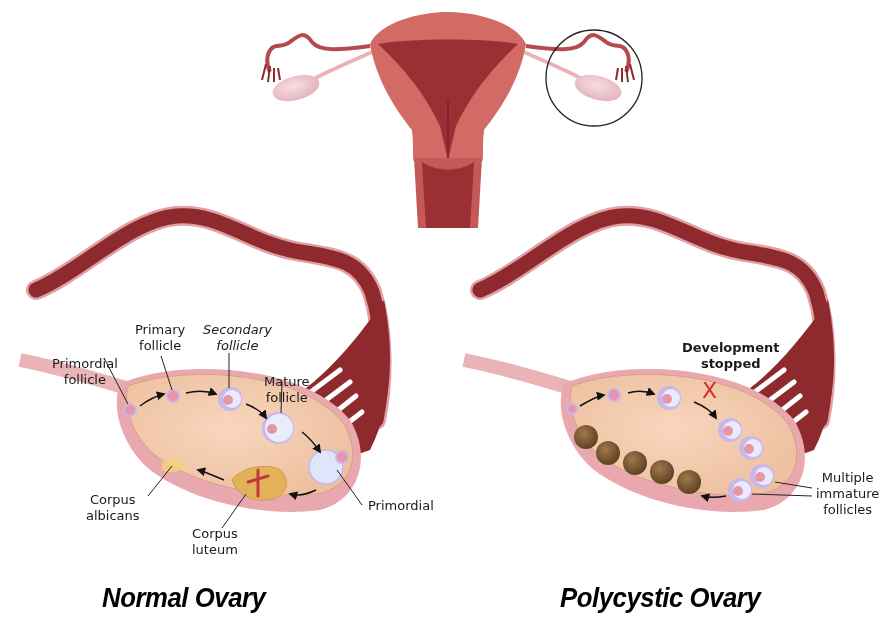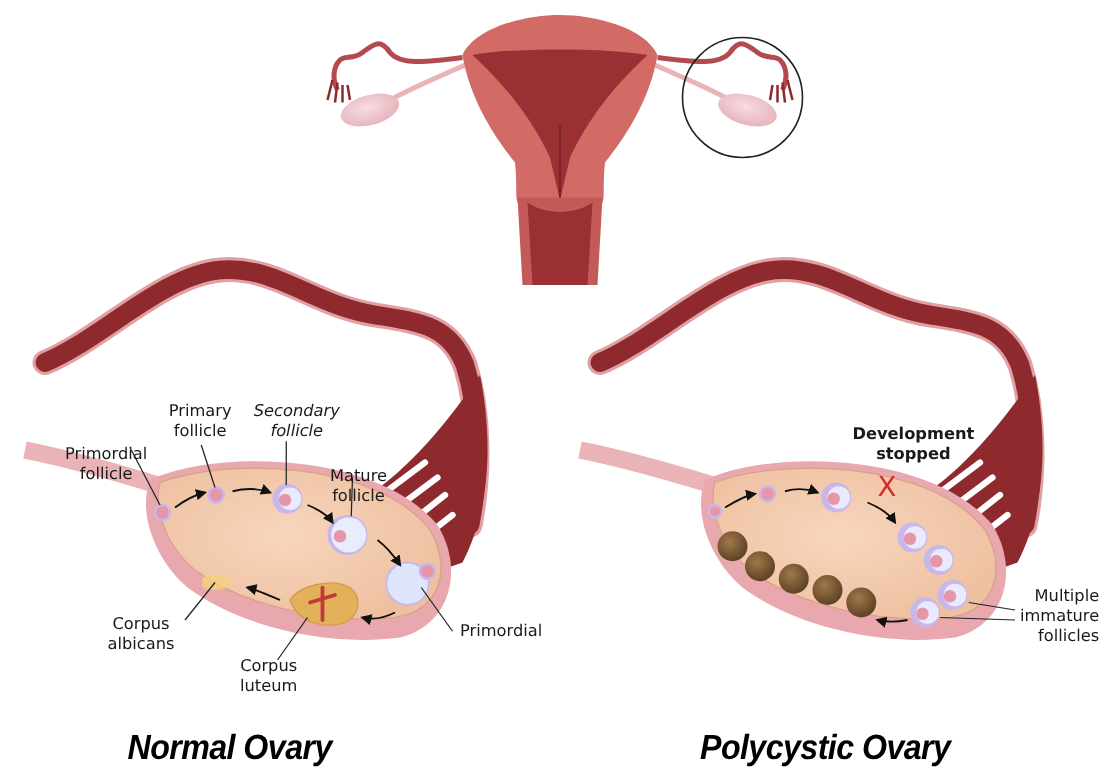--- a/index.html
+++ b/index.html
@@ -1,19 +1,19 @@
 <!DOCTYPE html>
 <html><head>
 <meta charset="utf-8">
 <style>
   html, body { margin:0; padding:0; background:#ffffff; }
   body { width:892px; height:624px; position:relative; overflow:hidden; font-family:"Liberation Sans", sans-serif; }
   svg.art { position:absolute; left:0; top:0; }
   .lbl { position:absolute; font-family:"DejaVu Sans", sans-serif; font-size:13px; line-height:16px; color:#1a1a1a; text-align:center; white-space:pre-line; }
-  .lbl.left { text-align:right; }
+  .lbl.left { text-align:center; }
   .title { position:absolute; font-family:"Liberation Sans", sans-serif; font-weight:bold; font-style:italic; font-size:28px; color:#000; letter-spacing:-0.5px; transform:scaleX(0.92); transform-origin:left center; }
   .xmark { position:absolute; color:#d42a2a; font-family:"DejaVu Sans", sans-serif; font-size:22px; line-height:22px; }
 </style>
 </head>
 <body>
 
 <svg class="art" width="892" height="624" viewBox="0 0 892 624">
   <defs>
     <radialGradient id="ovGrad" cx="45%" cy="45%" r="60%">
       <stop offset="0%" stop-color="#f8d6bd"></stop>

